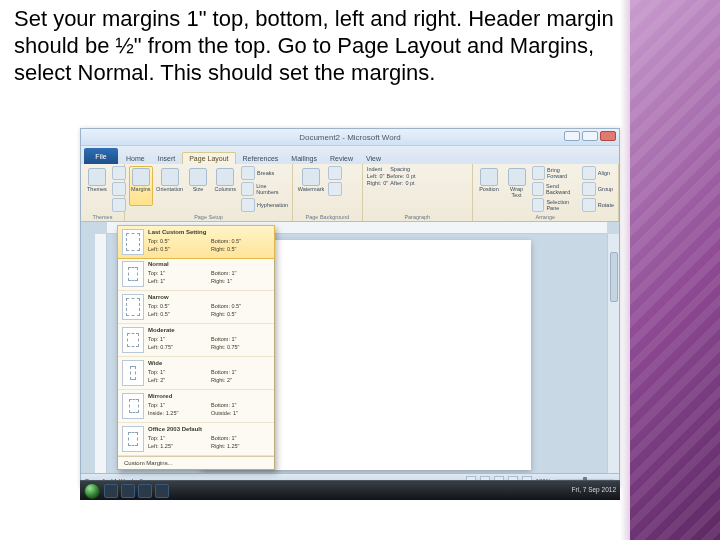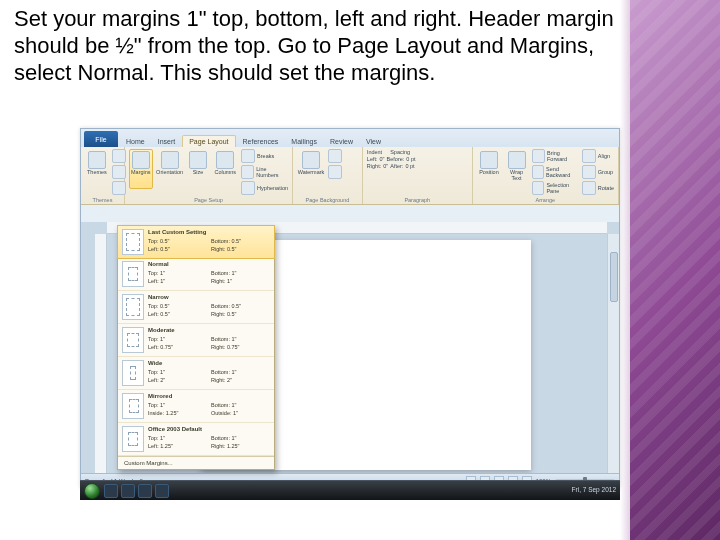--- a/index.html
+++ b/index.html
@@ -143,20 +143,28 @@
 </head>
 <body>
 
 <div class="slide">
   <div class="accent"></div>
 
   <div class="instruction">Set your margins 1" top, bottom, left and right. Header margin should be ½" from the top. Go to Page Layout and Margins, select Normal. This should set the margins.</div>
 
   <div class="shot">
 
+    <div class="titlebar">
+      <span class="title">Document2 - Microsoft Word</span>
+      <div class="winbtns">
+        <div class="winbtn"></div>
+        <div class="winbtn"></div>
+        <div class="winbtn close"></div>
+      </div>
+    </div>
 
     <div class="qatrow">
       <div class="filetab">File</div>
       <div class="ribbontabs">
         <div class="rtab">Home</div>
         <div class="rtab">Insert</div>
         <div class="rtab active">Page Layout</div>
         <div class="rtab">References</div>
         <div class="rtab">Mailings</div>
         <div class="rtab">Review</div>

